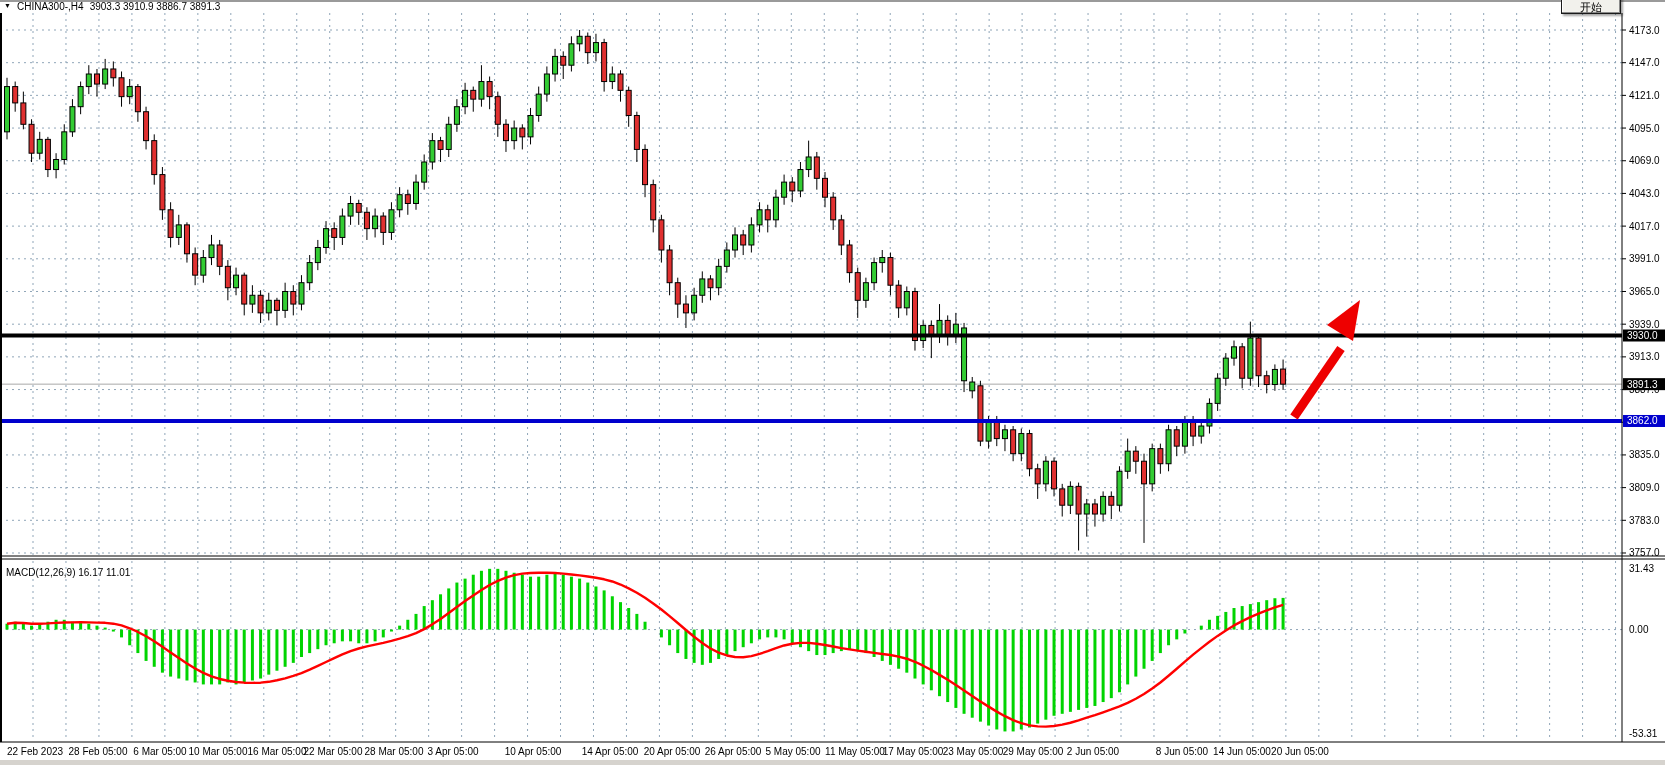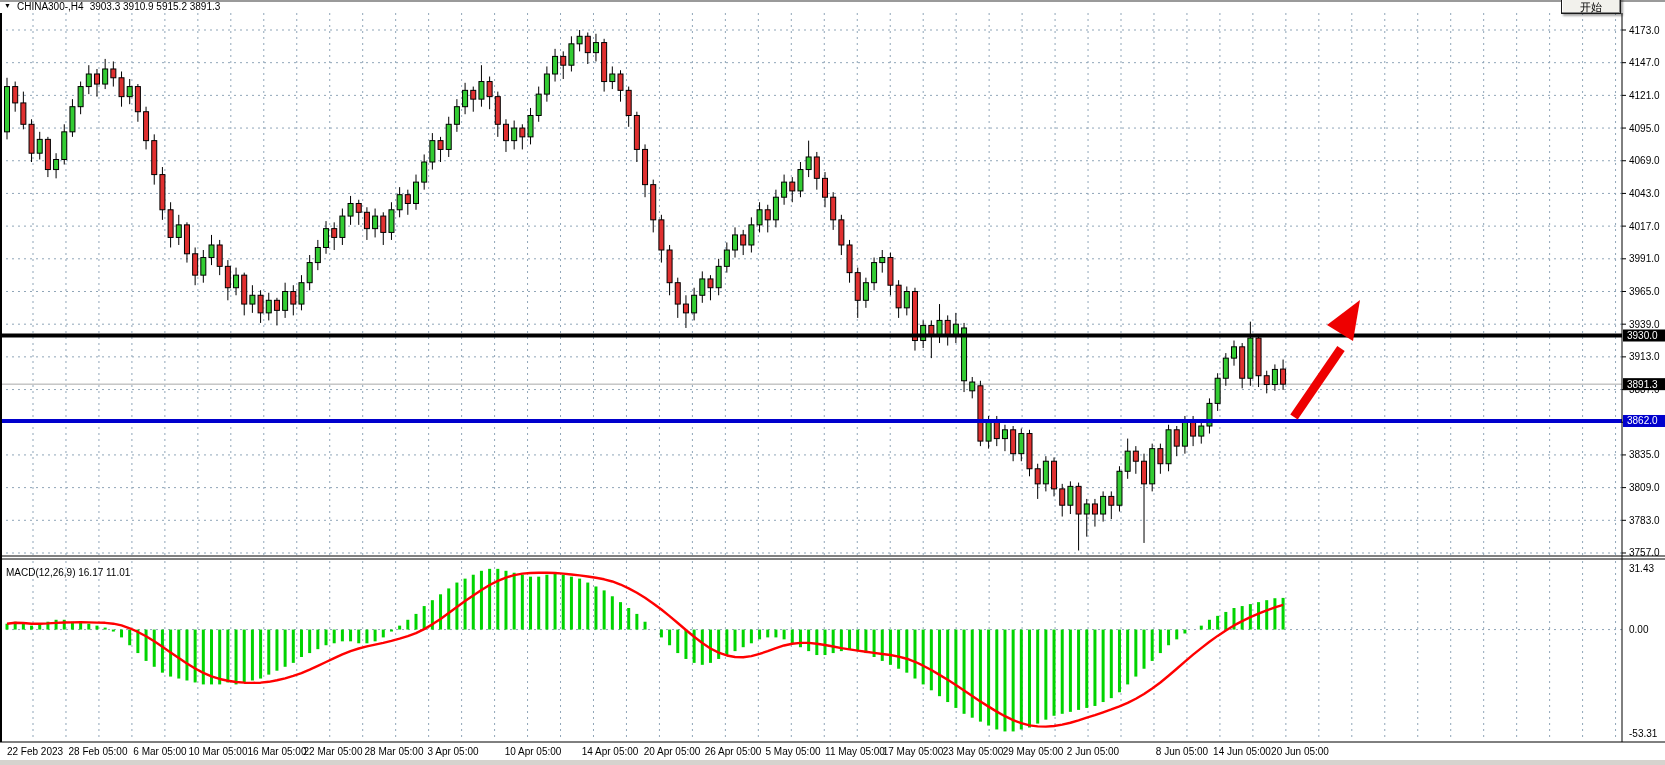--- a/index.html
+++ b/index.html
@@ -16,21 +16,21 @@
   text{font-family:"Liberation Sans","DejaVu Sans",sans-serif;}
 </style>
 </head>
 <body>
 
 <div id="win">
   <div id="topstrip"></div>
   <div id="titlebar">
     <span id="dd">▼</span>
     <span class="ttl">CHINA300-,H4</span>
-    <span class="ttl">3903.3 3910.9 5915.2 3891.3</span>
+    <span class="ttl">3903.3 3910.9 3886.7 3891.3</span>
   </div>
   <div id="startbtn">开始</div>
   <svg id="chart" width="1665" height="765">
       <g stroke="#8fa5b8" stroke-width="1" stroke-dasharray="2,4">
         <line x1="33" y1="13" x2="33" y2="555"></line>
         <line x1="33" y1="561" x2="33" y2="741"></line>
         <line x1="65.97" y1="13" x2="65.97" y2="555"></line>
         <line x1="65.97" y1="561" x2="65.97" y2="741"></line>
         <line x1="98.94" y1="13" x2="98.94" y2="555"></line>
         <line x1="98.94" y1="561" x2="98.94" y2="741"></line>

